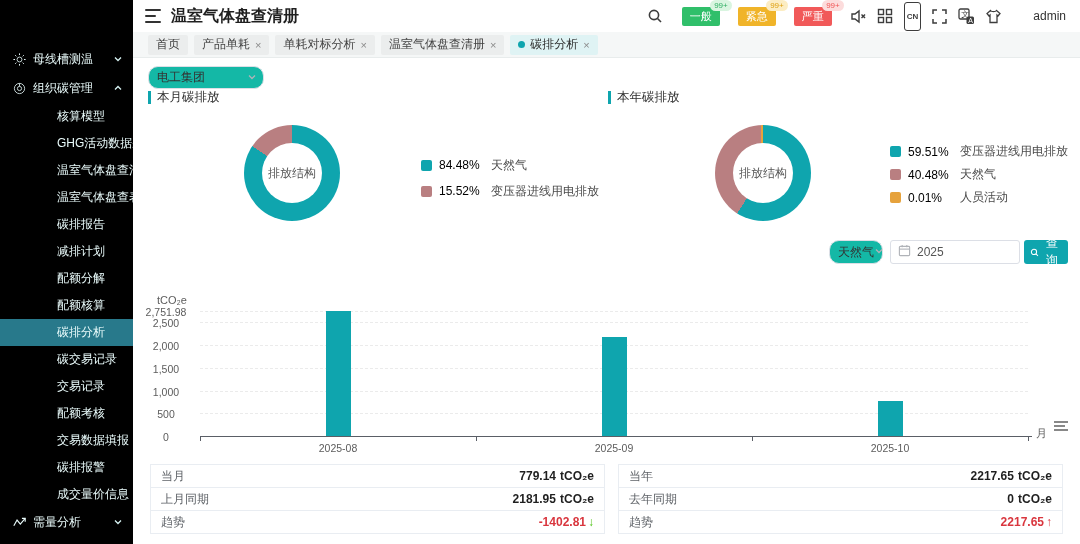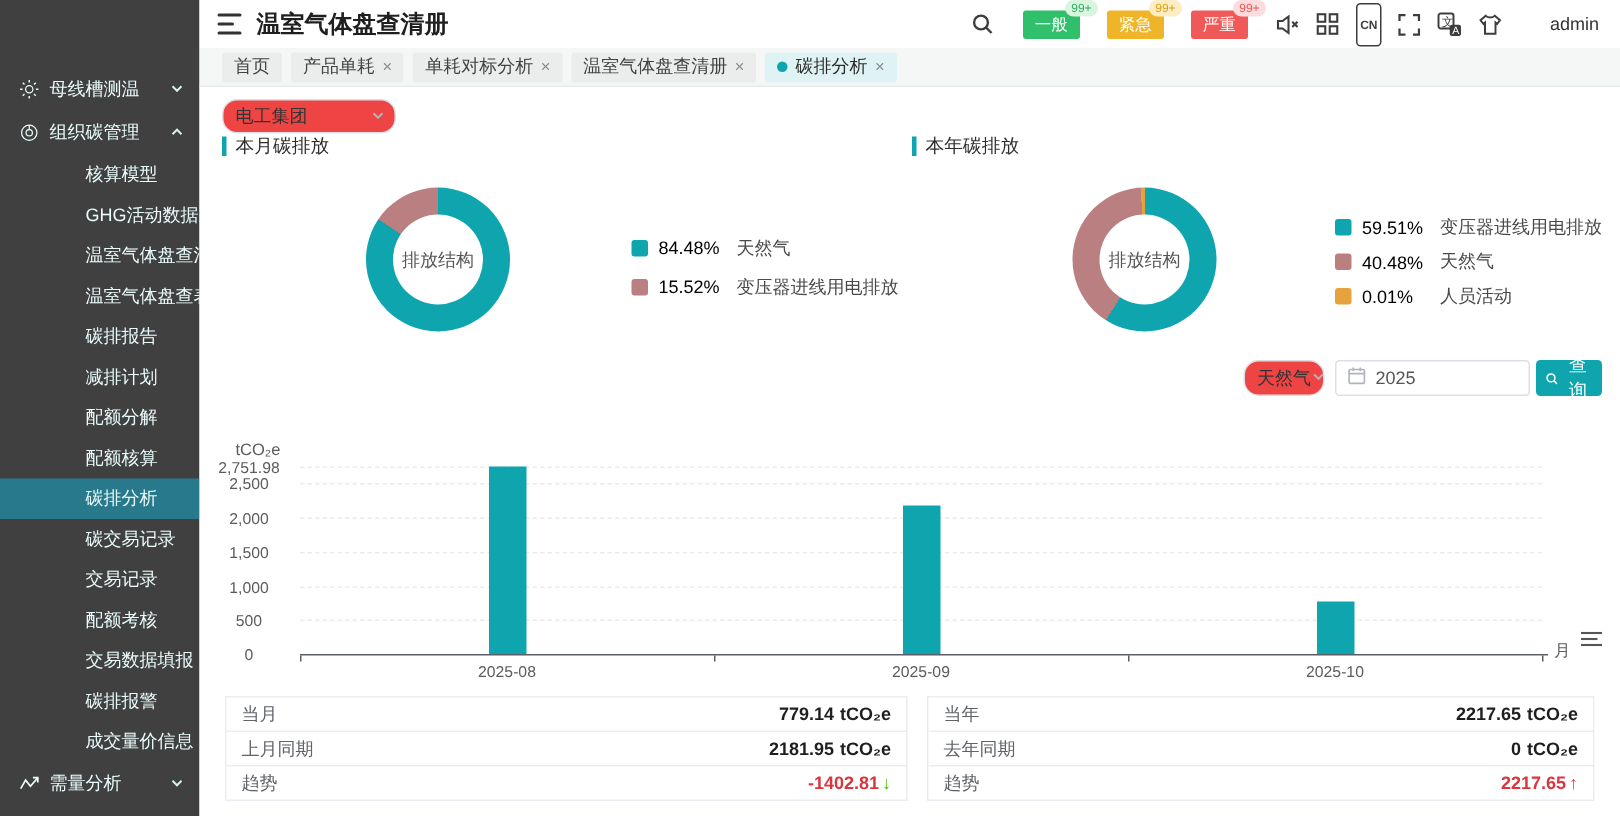--- a/index.html
+++ b/index.html
@@ -1,20 +1,20 @@
 <!DOCTYPE html>
 <html><head>
 <meta charset="utf-8">
 <style>
   html,body{margin:0;padding:0;width:1080px;height:544px;overflow:hidden;
     font-family:"Liberation Sans","DejaVu Sans",sans-serif;background:#fff;color:#333;font-size:12px;}
   .root{position:relative;width:1080px;height:544px;}
 
   
-  .sidebar{position:absolute;left:0;top:0;width:133px;height:544px;background:#404040;color:#eafcfc;overflow:hidden;}
+  .sidebar{position:absolute;left:0;top:0;width:133px;height:544px;background:#000000;color:#eafcfc;overflow:hidden;}
   .menu{padding-top:45px;}
   .m-group{height:29px;display:flex;align-items:center;padding:0 10px 0 12px;cursor:pointer;gap:7px;}
   .m-group .lbl{flex:1;font-size:12px;white-space:nowrap;}
   .m-child{height:27px;line-height:27px;padding-left:57px;font-size:12px;cursor:pointer;white-space:nowrap;}
   .m-child.active{background:#28798b;}
   .micon{width:14px;height:14px;display:inline-flex;align-items:center;justify-content:center;}
   .chev{width:10px;height:10px;}
 
   
   .header{position:absolute;left:133px;top:0;width:947px;height:32px;background:#fff;display:flex;align-items:center;}
@@ -31,21 +31,21 @@
 
   
   .tabbar{position:absolute;left:133px;top:32px;width:947px;height:26px;background:#f5f7f7;display:flex;align-items:center;gap:6px;padding-left:15px;box-sizing:border-box;border-bottom:1px solid #e8ecec;}
   .tab{background:#ebeded;color:#424242;font-size:12px;height:20px;display:inline-flex;align-items:center;padding:0 8px;border-radius:2px;cursor:pointer;gap:5px;}
   .tab .x{color:#8a8a8a;font-size:11px;cursor:pointer;}
   .tab.active{background:#dff3f4;color:#2b2b2b;}
   .tab .dot{width:7px;height:7px;border-radius:50%;background:#0fa5ae;}
 
   
   .content{position:absolute;left:133px;top:58px;width:947px;height:486px;background:#fff;}
-  .select{position:absolute;border:1px solid #dcdfe6;border-radius:10px;background:#ef4444;display:flex;align-items:center;font-size:12px;color:#333;cursor:pointer;box-sizing:border-box;}
+  .select{position:absolute;border:1px solid #dcdfe6;border-radius:10px;background:#14b8a6;display:flex;align-items:center;font-size:12px;color:#333;cursor:pointer;box-sizing:border-box;}
   .select .val{flex:1;padding-left:8px;white-space:nowrap;}
   .select .sc{margin-right:6px;color:#b0b3b8;}
   .org-select{left:15px;top:8px;width:116px;height:23px;}
   .sec-title{position:absolute;font-size:12.5px;color:#2e2e2e;display:flex;align-items:center;gap:6px;}
   .sec-title:before{content:"";width:3px;height:13px;background:#0fa5ae;display:inline-block;}
   .donut{position:absolute;width:96px;height:96px;border-radius:50%;}
   .donut .hole{position:absolute;left:18px;top:18px;width:60px;height:60px;border-radius:50%;background:#fff;display:flex;align-items:center;justify-content:center;font-size:12px;color:#555;}
   .legend{position:absolute;}
   .lrow{display:flex;align-items:center;cursor:pointer;}
   .lrow .sw{width:11px;height:11px;border-radius:2px;margin-right:7px;}

